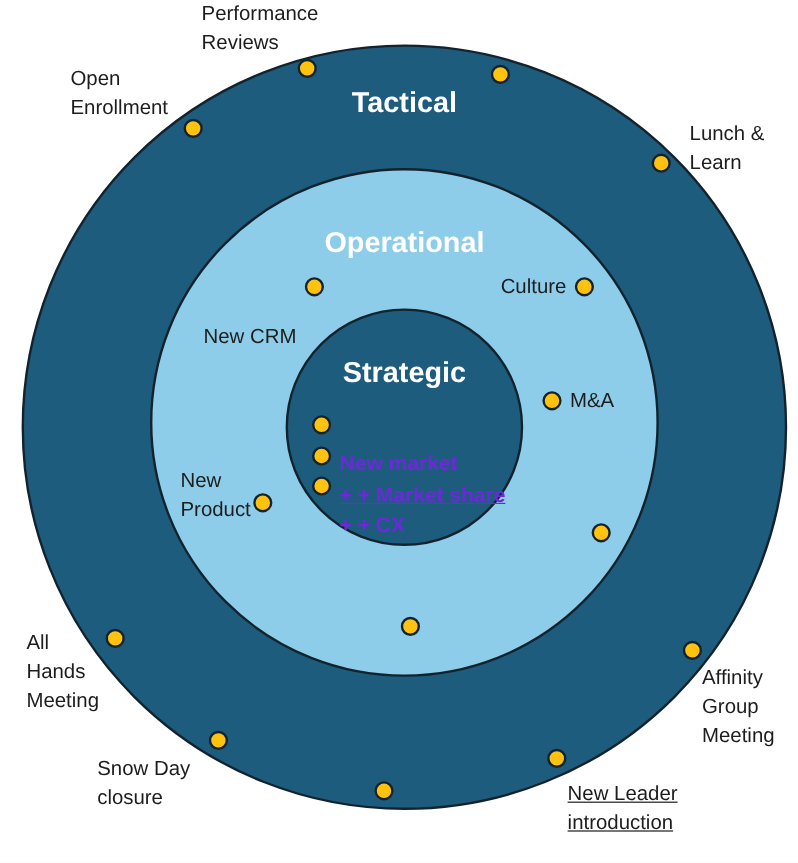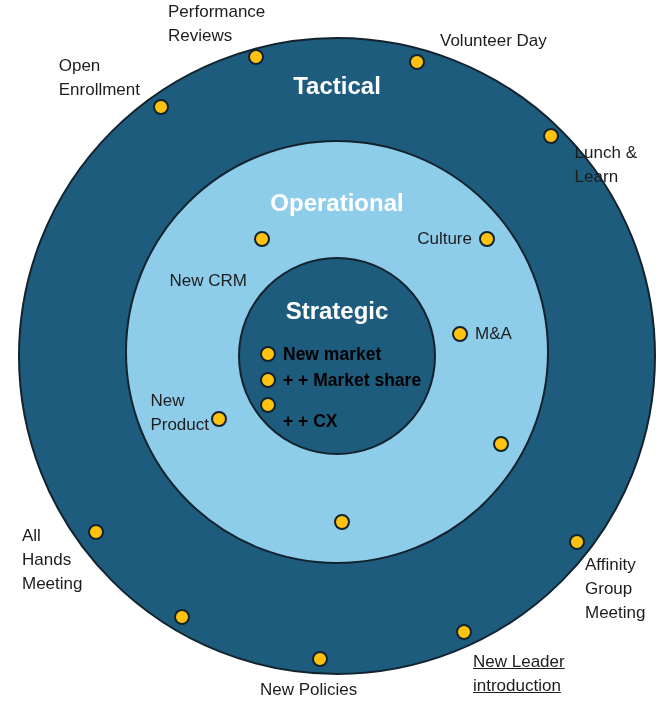--- a/index.html
+++ b/index.html
@@ -48,46 +48,47 @@
     position:absolute;
     font-size:17px;
     line-height:24px;
     color:var(--text);
     white-space:pre-line;
   }
   .lbl.right{text-align:left;}
   .s-lbl{
     position:absolute;
     left:283px;
-    color:#000000;
+    color:#6d28d9;
     font-weight:bold;
     font-size:17.5px;
     line-height:24px;
     white-space:nowrap;
+    margin-top:32px;
   }
 </style>
 </head>
 <body>
 
 <div class="canvas">
 
   <div class="circle outer"></div>
   <div class="circle middle"></div>
   <div class="circle inner"></div>
 
   <div class="ring-title" style="top:73px;">Tactical</div>
   <div class="ring-title" style="top:190px;">Operational</div>
   <div class="ring-title" style="top:298px;">Strategic</div>
 
   <div class="dot" style="left:260px;top:346px;"></div>
   <div class="s-lbl" style="top:342px;">New market</div>
   <div class="dot" style="left:260px;top:372px;"></div>
-  <div class="s-lbl" style="top:368px;">+ + Market share</div>
+  <div class="s-lbl" style="top:368px;text-decoration:underline;">+ + Market share</div>
   <div class="dot" style="left:260px;top:397px;"></div>
-  <div class="s-lbl" style="top:409px;">+ + CX</div>
+  <div class="s-lbl" style="top:393px;">+ + CX</div>
 
   <div class="dot" style="left:254px;top:231px;"></div>
   <div class="lbl right" style="right:418px;top:227px;margin-top:42px;">New CRM</div>
 
   <div class="dot" style="left:479px;top:231px;"></div>
   <div class="lbl right" style="right:193px;top:227px;">Culture</div>
 
   <div class="dot" style="left:452px;top:326px;"></div>
   <div class="lbl" style="left:475px;top:322px;">M&amp;A</div>
 
@@ -97,39 +98,39 @@
 
   <div class="dot" style="left:493px;top:436px;"></div>
 
   <div class="dot" style="left:334px;top:514px;"></div>
 
   <div class="dot" style="left:248px;top:49px;"></div>
   <div class="lbl" style="left:168px;top:0px;">Performance
 Reviews</div>
 
   <div class="dot" style="left:409px;top:54px;"></div>
-  <div class="lbl" style="left:440px;top:29px;">Volunteer Day</div>
 
   <div class="dot" style="left:153px;top:99px;"></div>
   <div class="lbl right" style="right:525px;top:54px;">Open
 Enrollment</div>
 
   <div class="dot" style="left:543px;top:128px;"></div>
-  <div class="lbl right" style="right:28px;top:100px;margin-top:41px;">Lunch &amp;
+  <div class="lbl right" style="right:28px;top:100px;">Lunch &amp;
 Learn</div>
 
   <div class="dot" style="left:88px;top:524px;"></div>
   <div class="lbl" style="left:22px;top:524px;">All
 Hands
 Meeting</div>
 
   <div class="dot" style="left:174px;top:609px;"></div>
+  <div class="lbl" style="left:81px;top:629px;">Snow Day
+closure</div>
 
   <div class="dot" style="left:312px;top:651px;"></div>
-  <div class="lbl" style="left:260px;top:678px;">New Policies</div>
 
   <div class="dot" style="left:456px;top:624px;"></div>
   <div class="lbl" style="left:473px;top:650px;text-decoration:underline;">New Leader
 introduction</div>
 
   <div class="dot" style="left:569px;top:534px;"></div>
   <div class="lbl" style="left:585px;top:553px;">Affinity
 Group
 Meeting</div>
 

